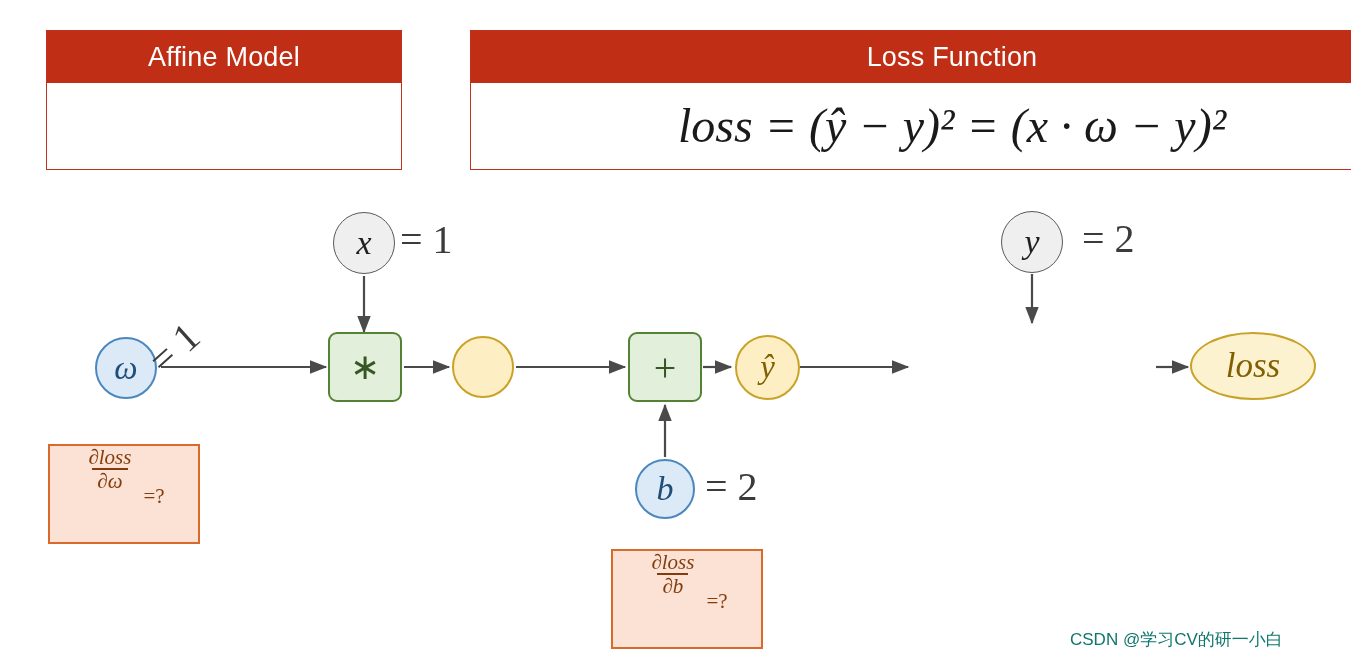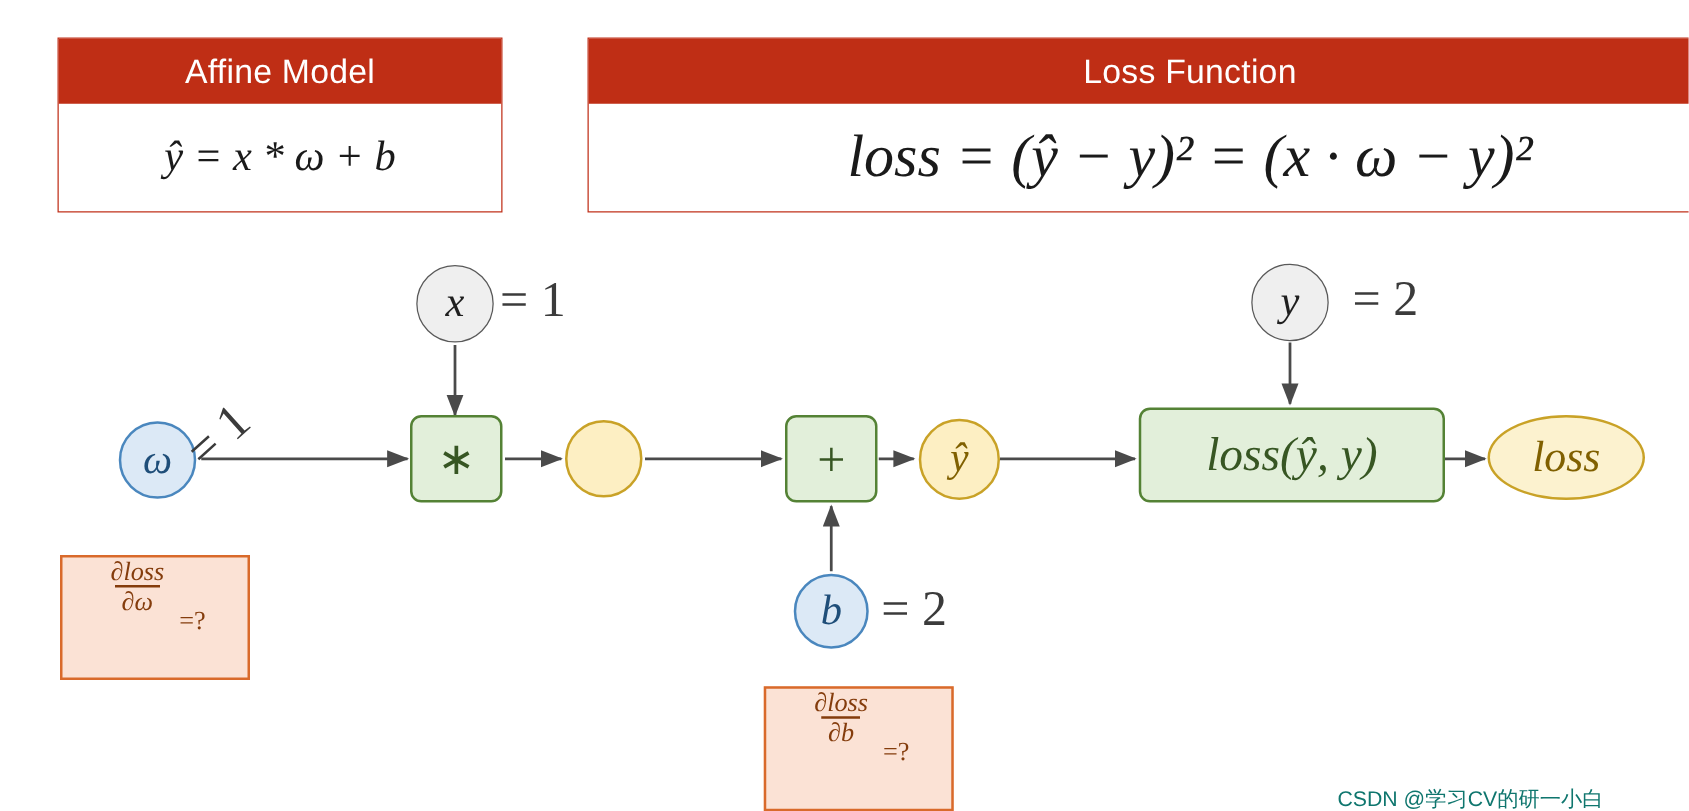--- a/index.html
+++ b/index.html
@@ -162,23 +162,20 @@
       <line x1="665" y1="441" x2="665" y2="389"></line>
       <line x1="703" y1="351" x2="731" y2="351"></line>
       <line x1="800" y1="351" x2="908" y2="351"></line>
       <line x1="1032" y1="258" x2="1032" y2="307"></line>
       <line x1="1156" y1="351" x2="1188" y2="351"></line>
     </g>
   </svg>
 
   <div class="info-box" style="left:46px; top:14px; width:356px; height:140px;">
     <div class="info-head">Affine Model</div>
-    <div class="info-body" style="font-size:34px; line-height:85px;">
-      <span>ŷ = x * ω + b</span>
-    </div>
   </div>
 
   <div class="info-box" style="left:470px; top:14px; width:964px; height:140px;">
     <div class="info-head">Loss Function</div>
     <div class="info-body" style="font-size:48px; line-height:85px;">
       <span>loss = (ŷ − y)² = (x · ω − y)²</span>
     </div>
   </div>
 
   <div class="node circle-blue" style="left:95px; top:321px; width:62px; height:62px; font-size:33px;">
@@ -218,23 +215,20 @@
     <span>ŷ</span>
   </div>
 
   <div class="node circle-gray" style="left:1001px; top:195px; width:62px; height:62px; font-size:34px;">
     <span>y</span>
   </div>
   <div class="value-label" style="left:1082px; top:199px; font-size:40px;">
     <span>= 2</span>
   </div>
 
-  <div class="node box-green" style="left:911px; top:310px; width:245px; height:76px; font-size:38px;">
-    <span>loss(ŷ, y)</span>
-  </div>
 
   <div class="node ellipse-yellow" style="left:1190px; top:316px; width:126px; height:68px; font-size:35px;">
     <span>loss</span>
   </div>
 
   <div class="grad-box" style="left:48px; top:428px; width:152px; height:100px; font-size:21px;">
     <span class="frac">
       <span class="num">∂loss</span>
       <span class="den">∂ω</span>
     </span>

